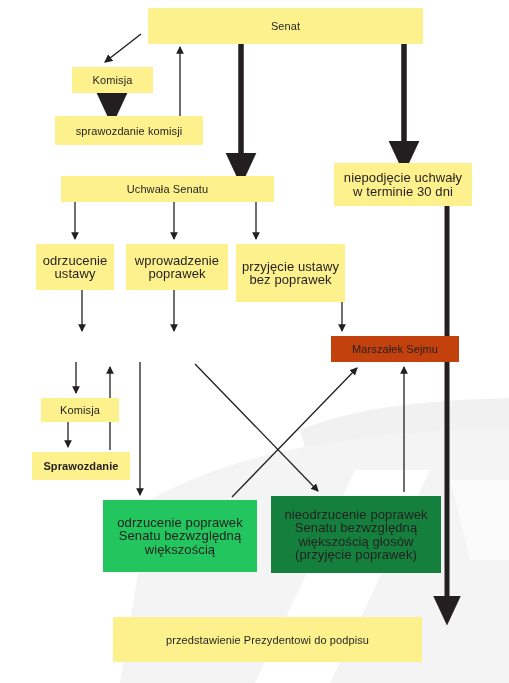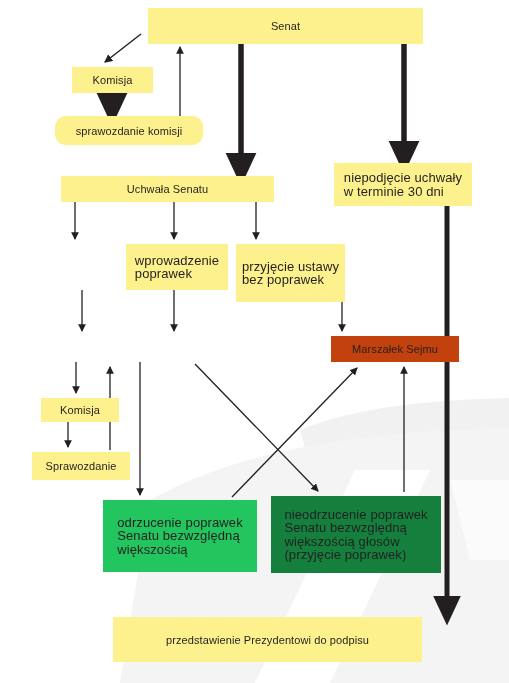--- a/index.html
+++ b/index.html
@@ -27,21 +27,21 @@
     width: 509px; height: 683px;
     pointer-events: none;
   }
   .node {
     position: absolute;
     background: #FCF18C;
     color: #231F20;
     display: flex;
     align-items: center;
     justify-content: center;
-    text-align: left;
+    text-align: center;
     font-size: 11px;
     line-height: 14px;
     white-space: pre-line;
     box-sizing: border-box;
     padding: 2px 4px;
     letter-spacing: 0.1px;
   }
   .node.small { font-size: 13px; line-height: 13.5px; }
 </style>
 </head>
@@ -95,31 +95,33 @@
 
     <line x1="195" y1="364" x2="318" y2="491" stroke="#231F20" stroke-width="1.3" marker-end="url(#ah-thin)"></line>
 
     <line x1="232" y1="497" x2="357" y2="368" stroke="#231F20" stroke-width="1.3" marker-end="url(#ah-thin)"></line>
 
     <line x1="404" y1="492" x2="404" y2="367" stroke="#231F20" stroke-width="1.3" marker-end="url(#ah-thin)"></line>
   </svg>
 
   <div class="node" style="left: 148px; top: 8px; width: 275px; height: 36px; background: rgb(252, 241, 140); color: rgb(35, 31, 32);">Senat</div>
   <div class="node" style="left: 72px; top: 67px; width: 81px; height: 26px; background: rgb(252, 241, 140); color: rgb(35, 31, 32);">Komisja</div>
-  <div class="node" style="left: 55px; top: 116px; width: 148px; height: 29px; background: rgb(252, 241, 140); color: rgb(35, 31, 32); border-radius: 11px;">sprawozdanie komisji</div>
+  <div class="node" style="left: 55px; top: 116px; width: 148px; height: 29px; background: rgb(252, 241, 140); color: rgb(35, 31, 32);">sprawozdanie komisji</div>
   <div class="node small" style="left: 334px; top: 163px; width: 138px; height: 43px; background: rgb(252, 241, 140); color: rgb(35, 31, 32);">niepodjęcie uchwały
 w terminie 30 dni</div>
   <div class="node" style="left: 61px; top: 176px; width: 213px; height: 26px; background: rgb(252, 241, 140); color: rgb(35, 31, 32);">Uchwała Senatu</div>
+  <div class="node small" style="left: 36px; top: 244px; width: 78px; height: 46px; background: rgb(252, 241, 140); color: rgb(35, 31, 32);">odrzucenie
+ustawy</div>
   <div class="node small" style="left: 126px; top: 244px; width: 102px; height: 46px; background: rgb(252, 241, 140); color: rgb(35, 31, 32);">wprowadzenie
 poprawek</div>
   <div class="node small" style="left: 236px; top: 244px; width: 109px; height: 58px; background: rgb(252, 241, 140); color: rgb(35, 31, 32);">przyjęcie ustawy
 bez poprawek</div>
   <div class="node" style="left: 331px; top: 336px; width: 128px; height: 26px; background: #c2410c; color: rgb(35, 31, 32);">Marszałek Sejmu</div>
   <div class="node" style="left: 41px; top: 398px; width: 78px; height: 24px; background: rgb(252, 241, 140); color: rgb(35, 31, 32);">Komisja</div>
-  <div class="node" style="left: 32px; top: 452px; width: 98px; height: 28px; background: rgb(252, 241, 140); color: rgb(35, 31, 32);">Sprawozdanie</div>
+  <div class="node" style="left: 32px; top: 452px; width: 98px; height: 28px; background: rgb(252, 241, 140); color: rgb(35, 31, 32); font-weight: bold;">Sprawozdanie</div>
   <div class="node small" style="left: 103px; top: 500px; width: 154px; height: 72px; background: #22c55e; color: rgb(35, 31, 32);">odrzucenie poprawek
 Senatu bezwzględną
 większością</div>
   <div class="node small" style="left: 271px; top: 496px; width: 170px; height: 77px; background: #15803d; color: rgb(35, 31, 32);">nieodrzucenie poprawek
 Senatu bezwzględną
 większością głosów
 (przyjęcie poprawek)</div>
   <div class="node" style="left: 113px; top: 617px; width: 309px; height: 45px; background: rgb(252, 241, 140); color: rgb(35, 31, 32);">przedstawienie Prezydentowi do podpisu</div>
 
 </div>

